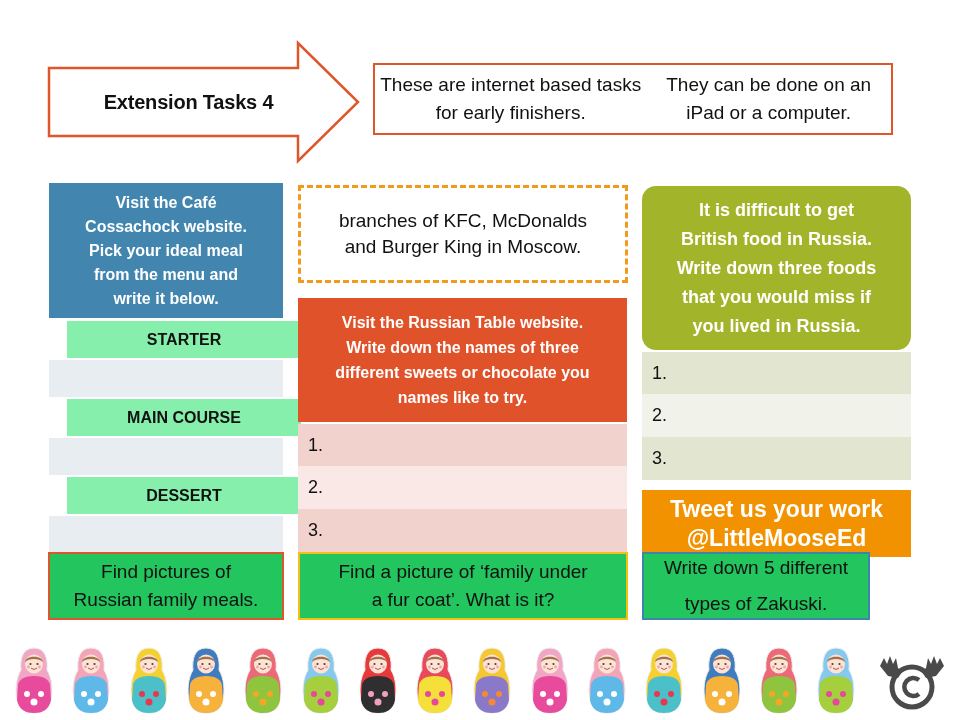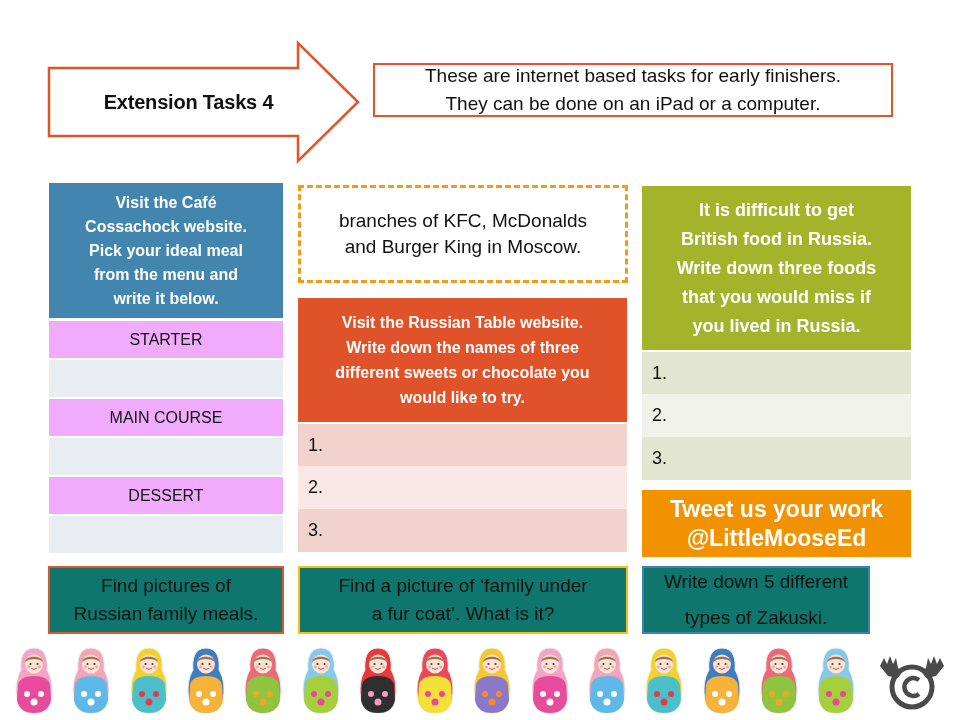--- a/index.html
+++ b/index.html
@@ -15,33 +15,33 @@
   
   #title-arrow { left: 46px; top: 40px; width: 316px; height: 124px; }
   #title-arrow svg { position: absolute; left: 0; top: 0; }
   #title-text {
     position: absolute; left: 0; top: 0; width: 285px; height: 124px;
     display: flex; align-items: center; justify-content: center;
     font-weight: bold; font-size: 20px; letter-spacing: -0.2px;
   }
 
   #intro-box {
-    left: 373px; top: 63px; width: 520px; height: 54px;
+    left: 373px; top: 63px; width: 520px; height: 72px;
     border: 2px solid #e0562b; font-size: 19px; line-height: 28px;
-    flex-direction: column;
+    flex-direction: row;
   }
 
   
   #menu-header {
     left: 49px; top: 183px; width: 234px; height: 135px;
     background: #4286b0; color: #ffffff; font-weight: bold; font-size: 16px; line-height: 24px;
     padding: 0 8px;
   }
   .menu-row { left: 49px; width: 234px; height: 37px; font-size: 16px; }
-  .menu-label { background: #f0abfc; font-weight: normal; }
+  .menu-label { background: #86efac; font-weight: bold; margin-left: 18px; }
   .menu-blank { background: #e8edf2; }
 
   
   #google-box {
     left: 298px; top: 185px; width: 330px; height: 98px;
     border: 3px dashed #f39a1a; font-size: 19px; line-height: 26px;
     padding: 0 6px;
   }
 
   
@@ -54,32 +54,33 @@
     height: 41px; font-size: 18px; display: flex; align-items: center; padding-left: 10px;
   }
   .red-dark { background: #f2d2cd; }
   .red-light { background: #f9e8e6; }
 
   
   #british-header {
     left: 642px; top: 186px; width: 269px; height: 164px;
     background: #a2b52a; color: #fff; font-weight: bold; font-size: 18px; line-height: 29px;
     padding: 12px 8px;
+    border-radius: 14px;
   }
   .green-dark { background: #e2e6d0; }
   .green-light { background: #f1f3ea; }
 
   #tweet-box {
     left: 642px; top: 490px; width: 269px; height: 67px;
     background: #f39200; color: #fff; font-weight: bold; font-size: 23px; line-height: 29px;
     flex-direction: column;
   }
 
   .bottom-box {
-    top: 566px; height: 68px; font-size: 19px; line-height: 28px; background: #0f766e;
+    top: 552px; height: 68px; font-size: 19px; line-height: 28px; background: #22c55e;
     flex-direction: column; padding: 0 6px;
   }
   #family-box { left: 48px; width: 236px; border: 2px solid #e0562b; }
   #herring-box { left: 298px; width: 330px; border: 2px solid #f5bf14; }
   #zakuski-box { left: 642px; width: 228px; border: 2px solid #3f84ad; gap: 8px; }
 
   
   #doll-strip { left: 0; top: 640px; width: 960px; height: 80px; }
   .doll { position: absolute; top: 6px; width: 40px; height: 68px; }
   #moose-logo { position: absolute; left: 878px; top: 652px; width: 68px; height: 58px; }
@@ -120,21 +121,21 @@
     <div>branches of KFC, McDonalds</div>
     <div>and Burger King in Moscow.</div>
   </div>
 </div>
 
 <div id="sweets-header" class="abs center">
   <div>
     <div>Visit the Russian Table website.</div>
     <div>Write down the names of three</div>
     <div>different sweets or chocolate you</div>
-    <div>would like to try.</div>
+    <div>names like to try.</div>
   </div>
 </div>
 <div class="abs" style="left:298px; top:424px; width:329px;">
   <div class="num-row red-dark" style="height:42px;">1.</div>
   <div class="num-row red-light" style="height:43px;">2.</div>
   <div class="num-row red-dark" style="height:43px;">3.</div>
 </div>
 
 <div id="british-header" class="abs center">
   <div>

